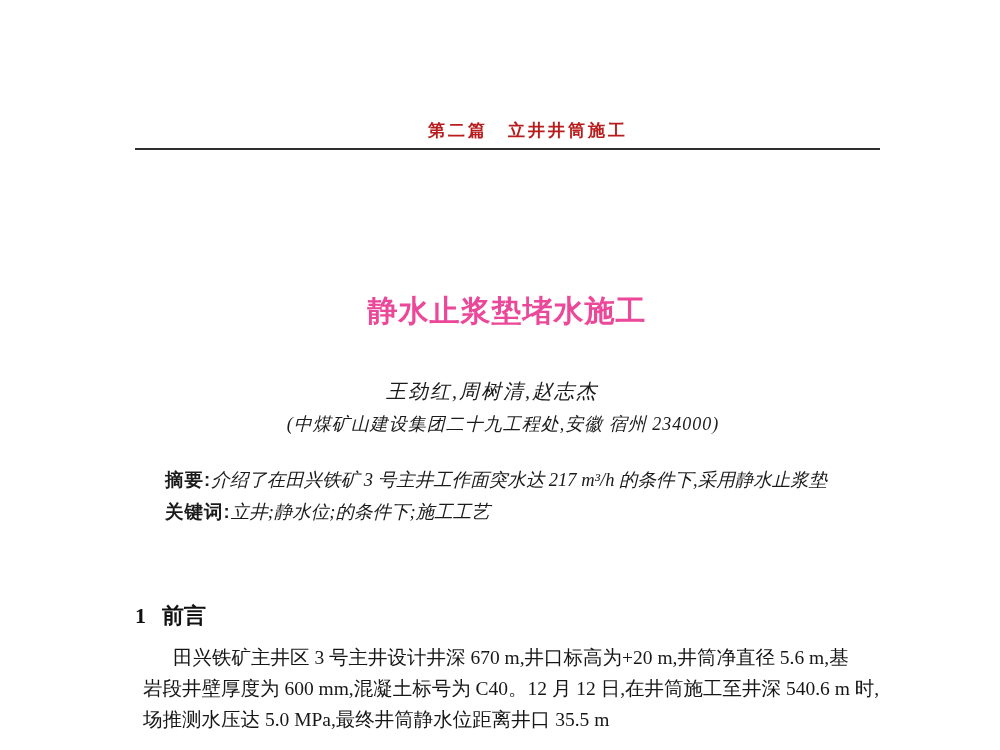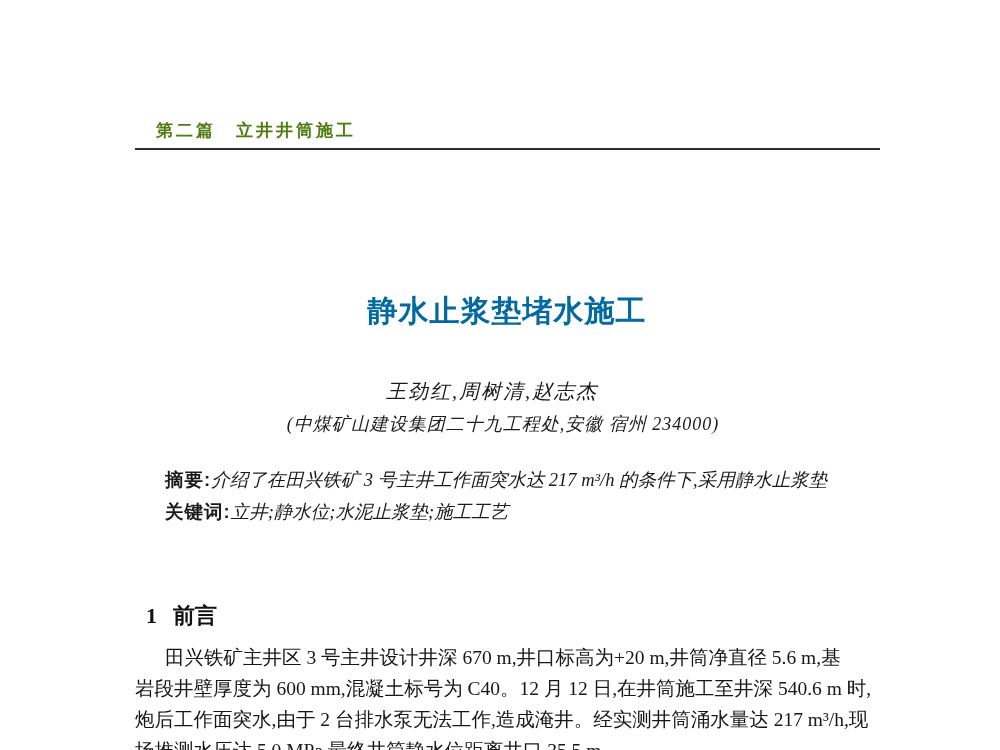--- a/index.html
+++ b/index.html
@@ -15,44 +15,45 @@
     overflow: hidden;
     color: #1b1b1b;
     font-family: "Liberation Serif", serif;
   }
   .abs { position: absolute; }
 
   .running-head {
     left: 156px;
     top: 119px;
     width: 744px;
+    text-align: center;
     font-family: "Liberation Sans", sans-serif;
     font-weight: 600;
     font-size: 17px;
     letter-spacing: 3px;
-    color: #4d7c0f;
+    color: #b91c1c;
     white-space: nowrap;
   }
   .head-rule {
     left: 135px;
     top: 148px;
     width: 745px;
     height: 2px;
     background: #2e2e2e;
   }
   .article-title {
     left: 135px;
     top: 291px;
     width: 744px;
     text-align: center;
     font-family: "Liberation Sans", sans-serif;
     font-weight: bold;
     font-size: 30px;
     letter-spacing: 1px;
-    color: #0369a1;
+    color: #ec4899;
     white-space: nowrap;
   }
   .authors {
     left: 120px;
     top: 378px;
     width: 744px;
     text-align: center;
     font-style: italic;
     font-size: 20px;
     letter-spacing: 2px;
@@ -78,38 +79,38 @@
   }
   .abstract-block .line { white-space: nowrap; }
   .indent-sm { text-indent: 26px; }
   .bold-label {
     font-style: normal;
     font-weight: bold;
     font-family: "Liberation Sans", sans-serif;
     letter-spacing: 1px;
   }
   .section-heading {
-    left: 146px;
+    left: 135px;
     top: 601px;
     font-family: "Liberation Sans", sans-serif;
     font-weight: bold;
     font-size: 22px;
     color: #111111;
     white-space: nowrap;
   }
   .section-heading .sec-num { margin-right: 16px; font-family: "Liberation Serif", serif; }
   .intro-block {
     left: 135px;
     top: 642px;
     width: 770px;
     font-size: 19.5px;
     line-height: 31px;
     color: #161616;
   }
-  .intro-block .line { white-space: nowrap; }
+  .intro-block .line { white-space: nowrap; margin-left: 8px; }
   .indent-body { text-indent: 30px; }
 </style>
 </head>
 <body>
 
 <div class="page">
 
   <div class="abs running-head">第二篇　立井井筒施工</div>
 
   <div class="abs head-rule"></div>
@@ -118,28 +119,27 @@
 
   <div class="abs authors">王劲红,周树清,赵志杰</div>
 
   <div class="abs affiliation">(中煤矿山建设集团二十九工程处,安徽 宿州  234000)</div>
 
   <div class="abs abstract-block">
     <div class="line indent-sm">
       <span class="bold-label">摘要:</span><span>介绍了在田兴铁矿 3 号主井工作面突水达 217 m³/h 的条件下,采用静水止浆垫</span>
     </div>
     <div class="line indent-sm">
-      <span class="bold-label">关键词:</span><span>立井;静水位;水泥止浆垫;施工工艺</span>
+      <span class="bold-label">关键词:</span><span>立井;静水位;的条件下;施工工艺</span>
     </div>
   </div>
 
   <div class="abs section-heading">
     <span class="sec-num">1</span><span>前言</span>
   </div>
 
   <div class="abs intro-block">
     <div class="line indent-body">田兴铁矿主井区 3 号主井设计井深 670 m,井口标高为+20 m,井筒净直径 5.6 m,基</div>
     <div class="line">岩段井壁厚度为 600 mm,混凝土标号为 C40。12 月 12 日,在井筒施工至井深 540.6 m 时,</div>
-    <div class="line">炮后工作面突水,由于 2 台排水泵无法工作,造成淹井。经实测井筒涌水量达 217 m³/h,现</div>
     <div class="line">场推测水压达 5.0 MPa,最终井筒静水位距离井口 35.5 m</div>
   </div>
 
 </div>
 
 </body></html>

